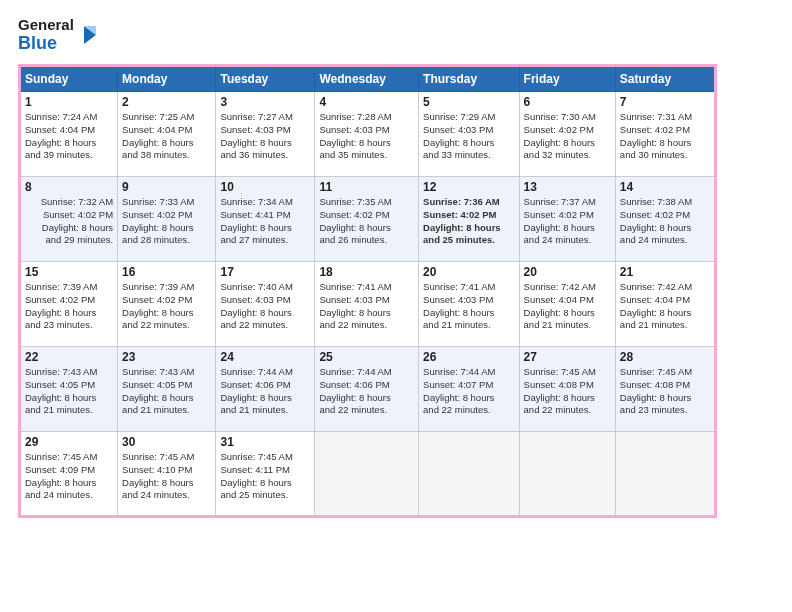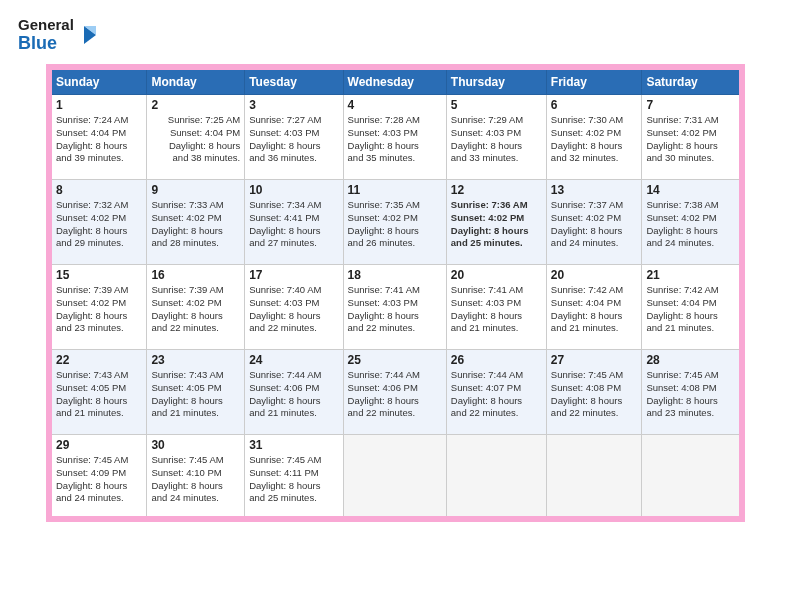--- a/index.html
+++ b/index.html
@@ -34,22 +34,21 @@
       font-weight: normal;
       color: #222;
     }
     .location-title {
       font-size: 14px;
       color: #444;
     }
     .calendar {
       width: 100%;
       border-collapse: collapse;
-      border: 6px solid #f9a8d4;
-      margin-left: 28px;
+      border: 3px solid #f9a8d4;
     }
     .calendar th {
       background: #2a6db5;
       color: #fff;
       font-size: 12px;
       font-weight: bold;
       padding: 5px 4px;
       text-align: left;
       border: 1px solid #2460a0;
     }
@@ -121,21 +120,21 @@
     <tr>
           <td>
             <span class="day-num">1</span>
             <div class="cell-text" style="white-space: pre-line;">Sunrise: 7:24 AM
 Sunset: 4:04 PM
 Daylight: 8 hours
 and 39 minutes.</div>
           </td>
           <td>
             <span class="day-num">2</span>
-            <div class="cell-text" style="white-space: pre-line; text-align: right;">Sunrise: 7:25 AM
+            <div class="cell-text" style="white-space: pre-line;">Sunrise: 7:25 AM
 Sunset: 4:04 PM
 Daylight: 8 hours
 and 38 minutes.</div>
           </td>
           <td>
             <span class="day-num">3</span>
             <div class="cell-text" style="white-space: pre-line;">Sunrise: 7:27 AM
 Sunset: 4:03 PM
 Daylight: 8 hours
 and 36 minutes.</div>
@@ -165,21 +164,21 @@
             <span class="day-num">7</span>
             <div class="cell-text" style="white-space: pre-line;">Sunrise: 7:31 AM
 Sunset: 4:02 PM
 Daylight: 8 hours
 and 30 minutes.</div>
           </td>
         </tr>
         <tr>
           <td>
             <span class="day-num">8</span>
-            <div class="cell-text" style="white-space: pre-line;">Sunrise: 7:32 AM
+            <div class="cell-text" style="white-space: pre-line; text-align: right;">Sunrise: 7:32 AM
 Sunset: 4:02 PM
 Daylight: 8 hours
 and 29 minutes.</div>
           </td>
           <td>
             <span class="day-num">9</span>
             <div class="cell-text" style="white-space: pre-line;">Sunrise: 7:33 AM
 Sunset: 4:02 PM
 Daylight: 8 hours
 and 28 minutes.</div>

